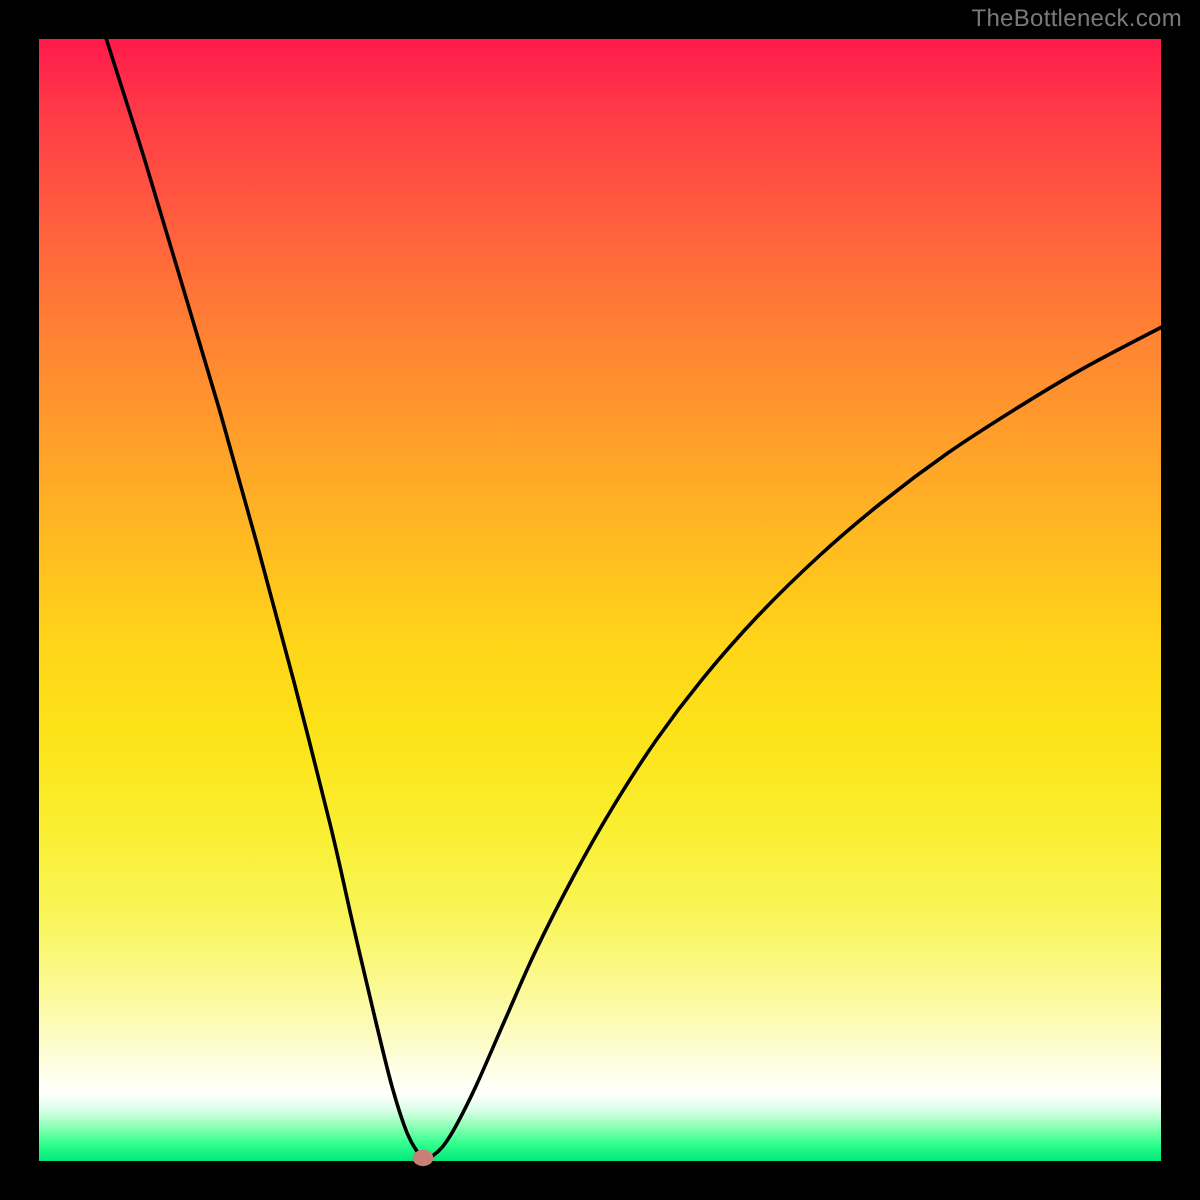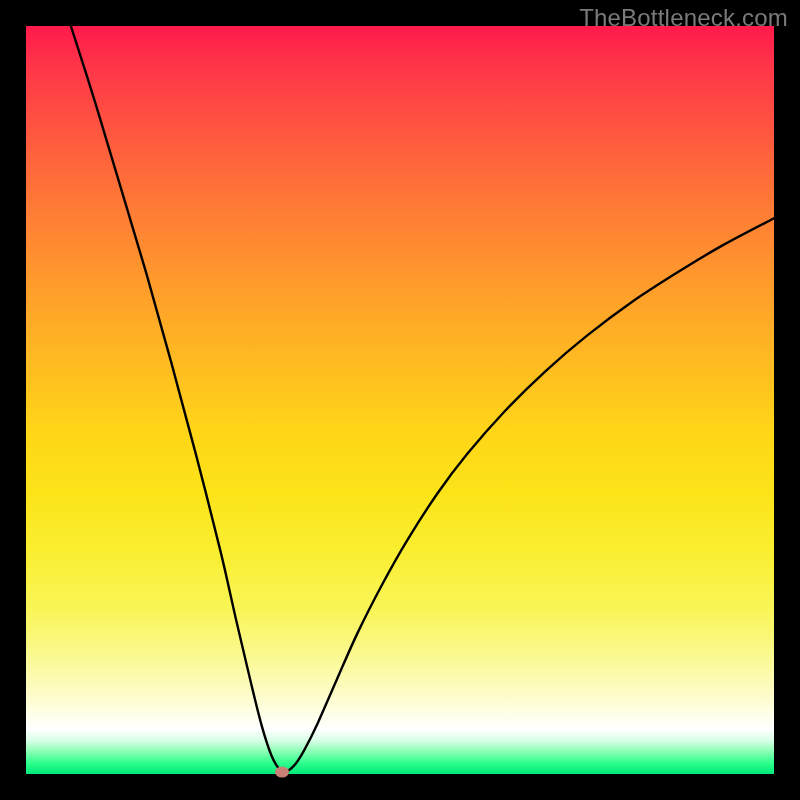--- a/index.html
+++ b/index.html
@@ -43,21 +43,21 @@
       #8affb4 97%,
       #2fff8c 98.5%,
       #00e87a 100%
     );
   }
   .watermark {
     position: absolute;
     top: 4px;
     right: 12px;
     color: #7a7a7a;
-    font-size: 24px;
+    font-size: 16px;
     font-weight: 500;
     letter-spacing: 0.2px;
     user-select: none;
     text-align: right;
   }
   svg.curve {
     position: absolute;
     left: 0;
     top: 0;
     width: 748px;

